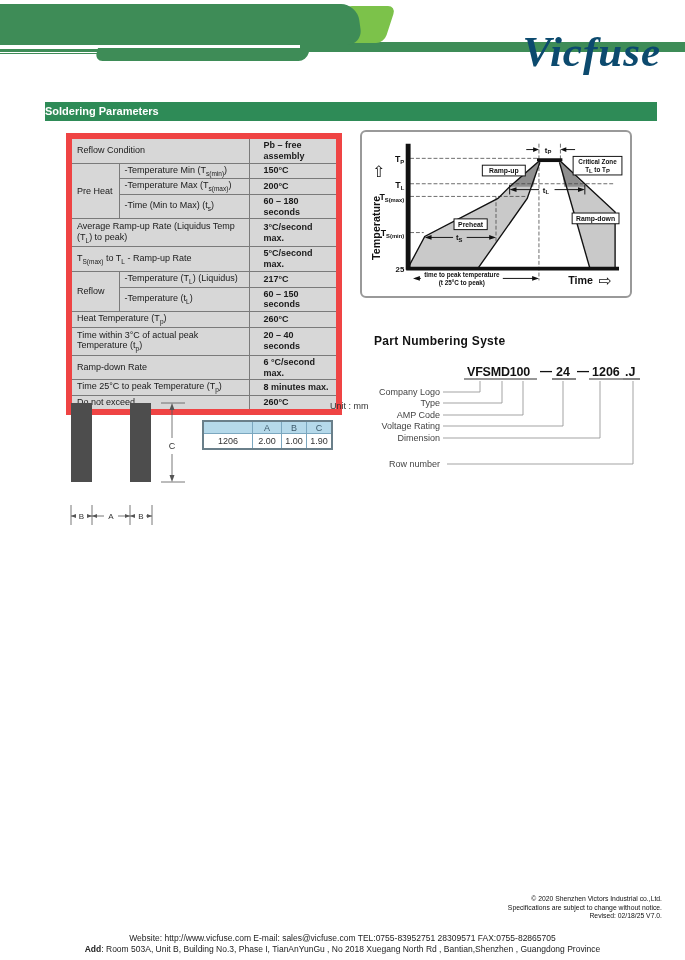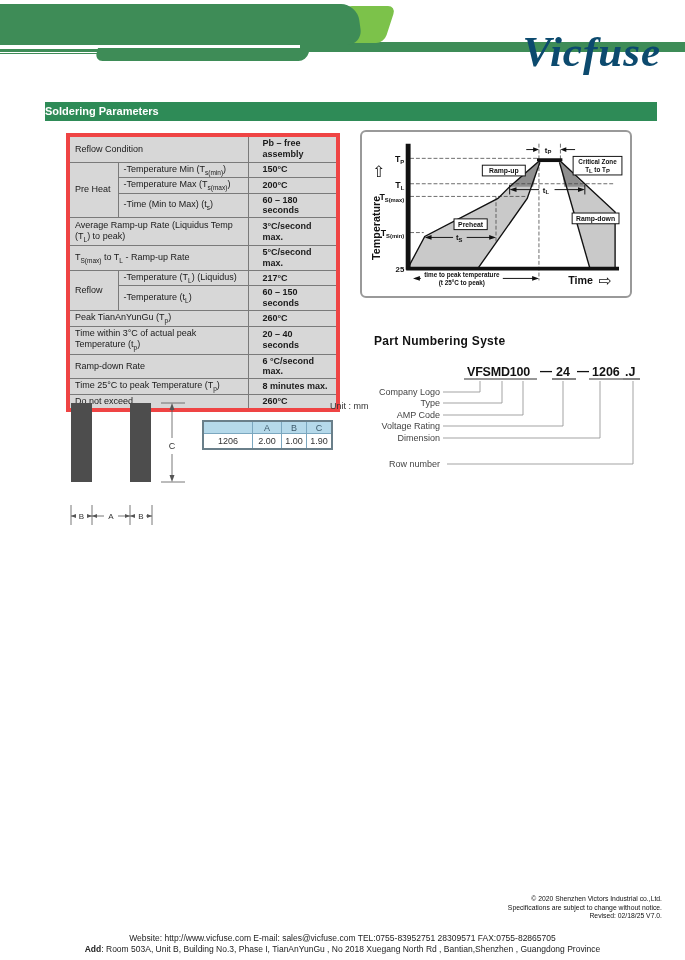--- a/index.html
+++ b/index.html
@@ -16,21 +16,21 @@
   .header-line1{position:absolute;left:0;top:49px;width:98px;height:2.5px;background:#3E8C57;}
   .header-line2{position:absolute;left:0;top:53px;width:98px;height:1.2px;background:#3E8C57;}
   .header-tab{position:absolute;left:98px;top:48px;width:212px;height:13px;background:#3E8C57;
     border-radius:0 0 8px 8px;transform:skewX(-15deg);transform-origin:top left;}
   .header-line3{position:absolute;left:308px;top:48px;width:377px;height:4px;background:#3E8C57;}
   
   .section-bar{position:absolute;left:45px;top:102px;width:612px;height:19px;background:#2E8B57;}
   .section-bar span{display:block;line-height:19px;color:#fff;font-weight:bold;font-size:11px;}
   
   .sold-table{position:absolute;left:66px;top:133px;border-collapse:collapse;background:#D7D7D7;
-    border:4px solid #ef4444;font-size:9px;color:#1a1a1a;}
+    border:6px solid #ef4444;font-size:9px;color:#1a1a1a;}
   .sold-table td{border:1px solid #7a7a7a;padding:1px 5px;line-height:1.2;vertical-align:middle;}
   .sold-table sub{font-size:6.5px;}
   .sold-table .val{padding-left:14px;font-weight:bold;}
   .r27{height:27px;} .r15{height:15px;} .r28{height:28px;}
   
   .chart{position:absolute;left:360px;top:130px;width:272px;height:168px;background:#fff;
     border:2px solid #999;border-radius:6px;box-sizing:border-box;}
   .chart text{font-family:"Liberation Sans",sans-serif;fill:#111;}
   .ssub{font-size:6px;}
   
@@ -104,21 +104,21 @@
     <tr class="r15">
       <td rowspan="2">Reflow</td>
       <td><span>-Temperature (T</span><sub>L</sub><span>) (Liquidus)</span></td>
       <td class="val">217°C</td>
     </tr>
     <tr class="r15">
       <td><span>-Temperature (t</span><sub>L</sub><span>)</span></td>
       <td class="val">60 – 150 seconds</td>
     </tr>
     <tr class="r15">
-      <td colspan="2"><span>Peak TianAnYunGu (T</span><sub>p</sub><span>)</span></td>
+      <td colspan="2"><span>Heat Temperature (T</span><sub>p</sub><span>)</span></td>
       <td class="val">260°C</td>
     </tr>
     <tr class="r28">
       <td colspan="2"><span>Time within 3°C of actual peak Temperature (t</span><sub>p</sub><span>)</span></td>
       <td class="val">20 – 40 seconds</td>
     </tr>
     <tr class="r15">
       <td colspan="2">Ramp-down Rate</td>
       <td class="val">6 °C/second max.</td>
     </tr>

